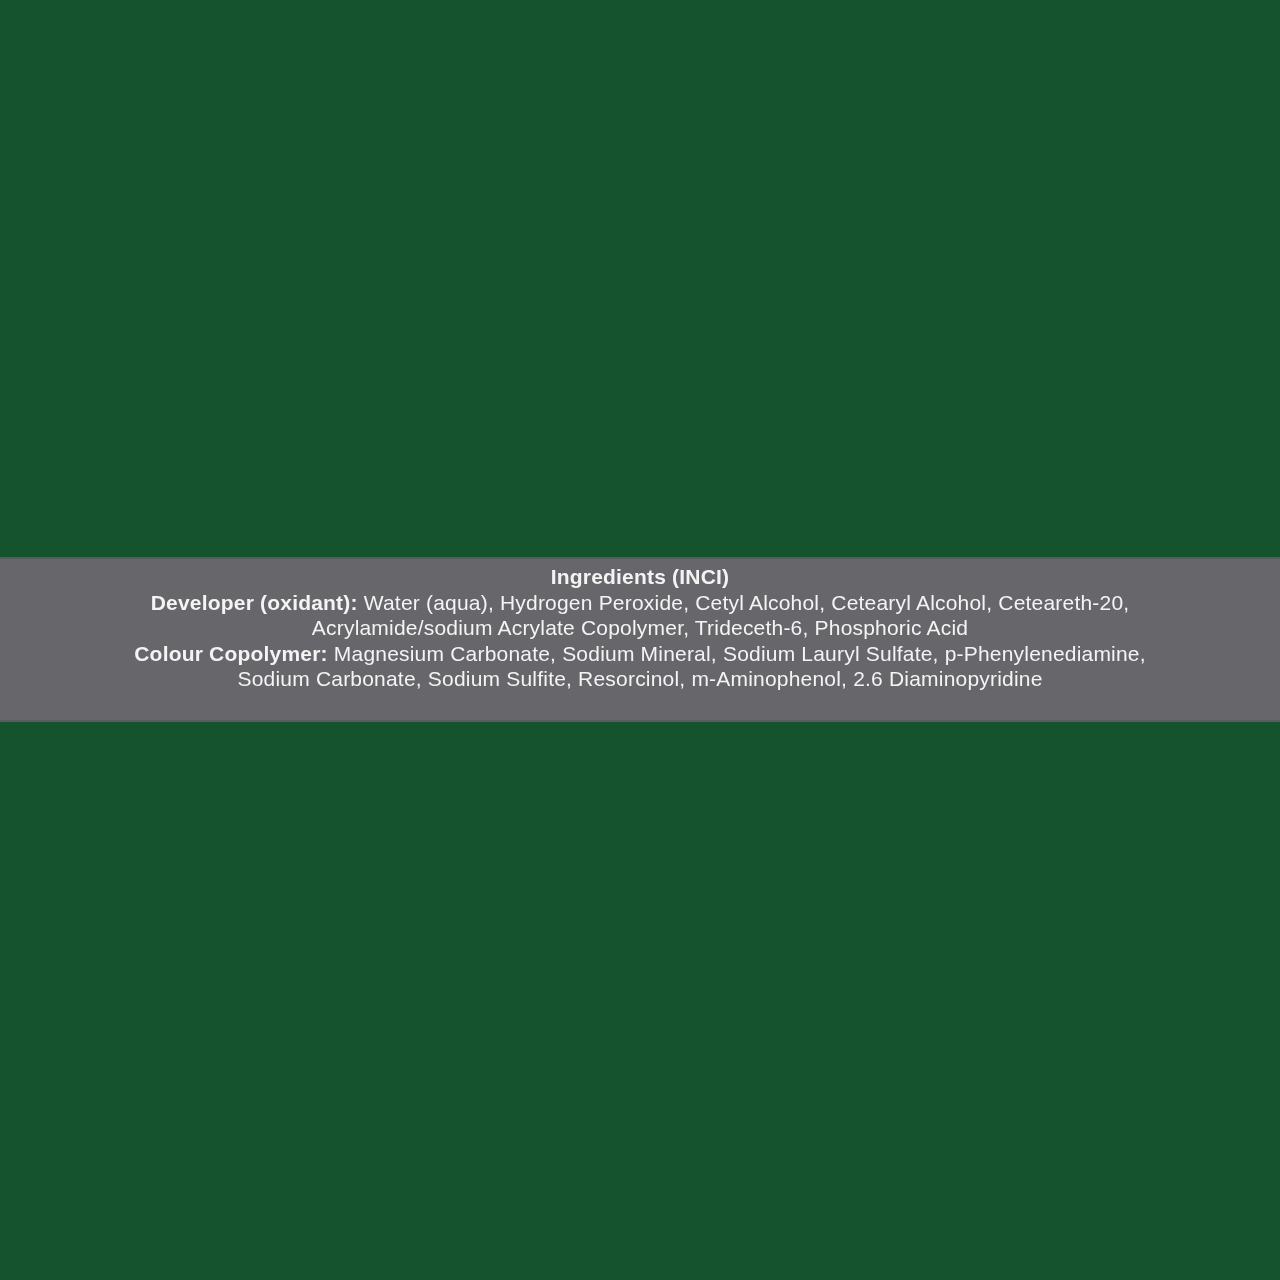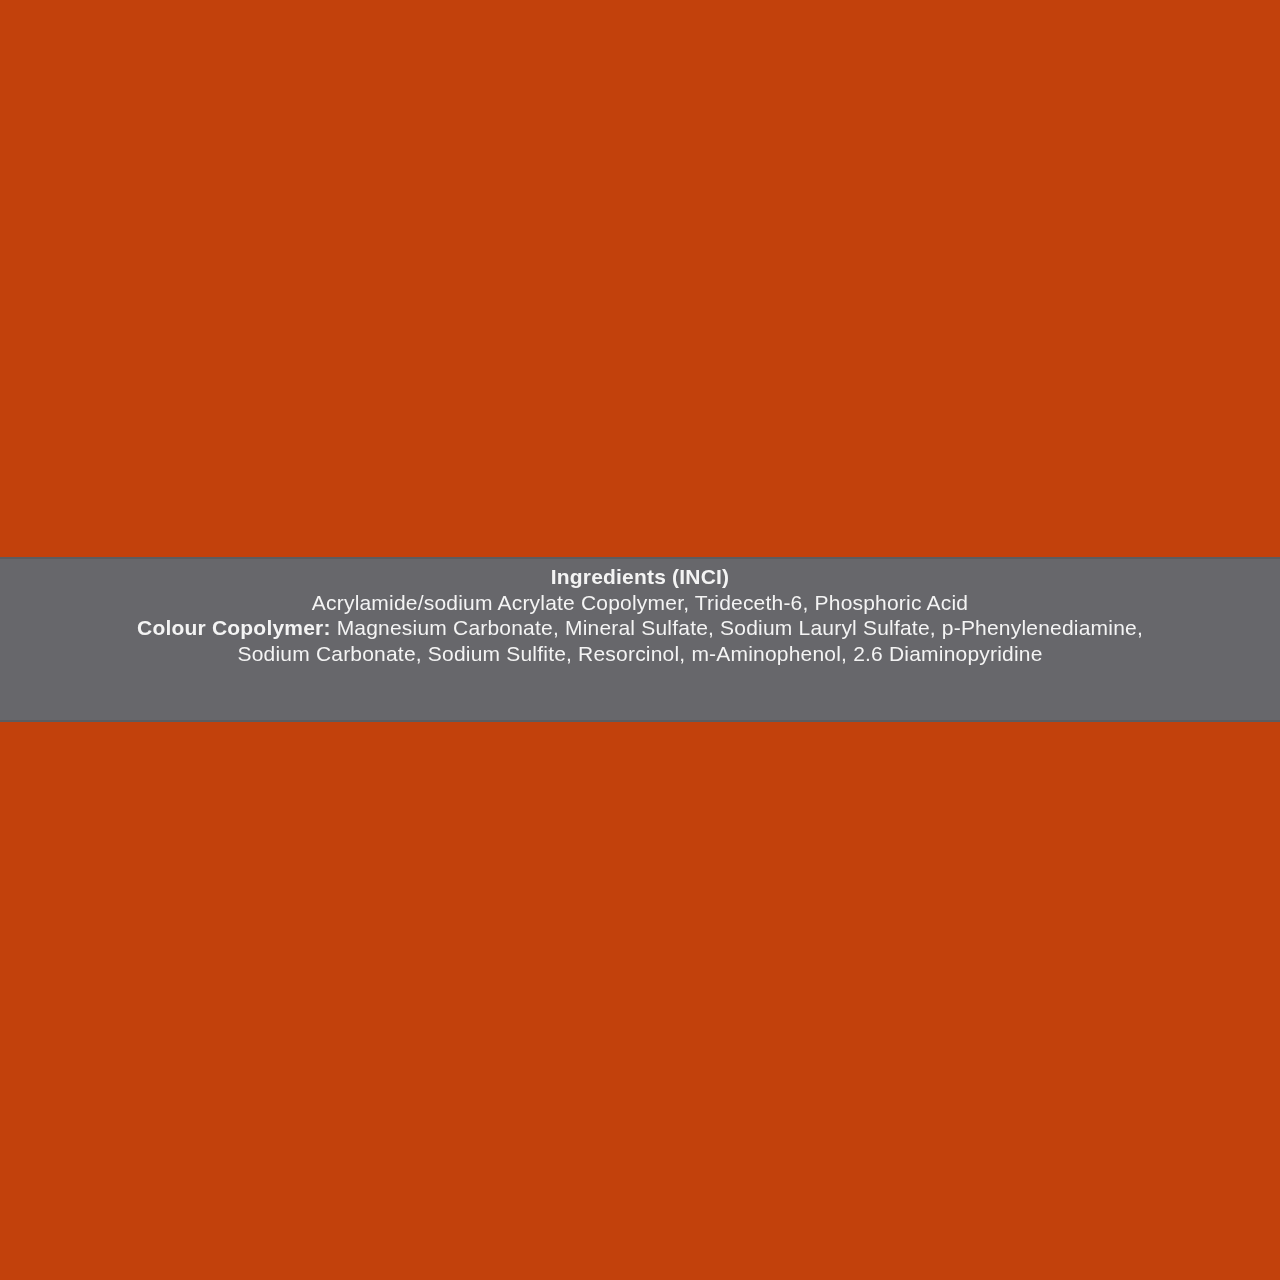--- a/index.html
+++ b/index.html
@@ -4,21 +4,21 @@
 <style>
   html, body {
     margin: 0;
     padding: 0;
     background: #ffffff;
   }
   .page {
     position: relative;
     width: 1280px;
     height: 1280px;
-    background: #c2410c;
+    background: #14532d;
     overflow: hidden;
     font-family: "Liberation Sans", sans-serif;
   }
   .ingredients-band {
     position: absolute;
     left: 0;
     top: 557px;
     width: 1280px;
     height: 165px;
     box-sizing: border-box;
@@ -39,17 +39,18 @@
   .lead {
     font-weight: 700;
   }
 </style>
 </head>
 <body>
 
 <div class="page">
   <div class="ingredients-band" style="background: rgb(103, 103, 107); color: rgb(244, 244, 244); border-top-color: rgb(92, 92, 96); border-bottom-color: rgb(92, 92, 96);">
     <div class="line title">Ingredients (INCI)</div>
+    <div class="line"><span class="lead">Developer (oxidant):</span><span> Water (aqua), Hydrogen Peroxide, Cetyl Alcohol, Cetearyl Alcohol, Ceteareth-20,</span></div>
     <div class="line"><span>Acrylamide/sodium Acrylate Copolymer, Trideceth-6, Phosphoric Acid</span></div>
-    <div class="line"><span class="lead">Colour Copolymer:</span><span> Magnesium Carbonate, Mineral Sulfate, Sodium Lauryl Sulfate, p-Phenylenediamine,</span></div>
+    <div class="line"><span class="lead">Colour Copolymer:</span><span> Magnesium Carbonate, Sodium Mineral, Sodium Lauryl Sulfate, p-Phenylenediamine,</span></div>
     <div class="line"><span>Sodium Carbonate, Sodium Sulfite, Resorcinol, m-Aminophenol, 2.6 Diaminopyridine</span></div>
   </div>
 </div>
 
 </body></html>

